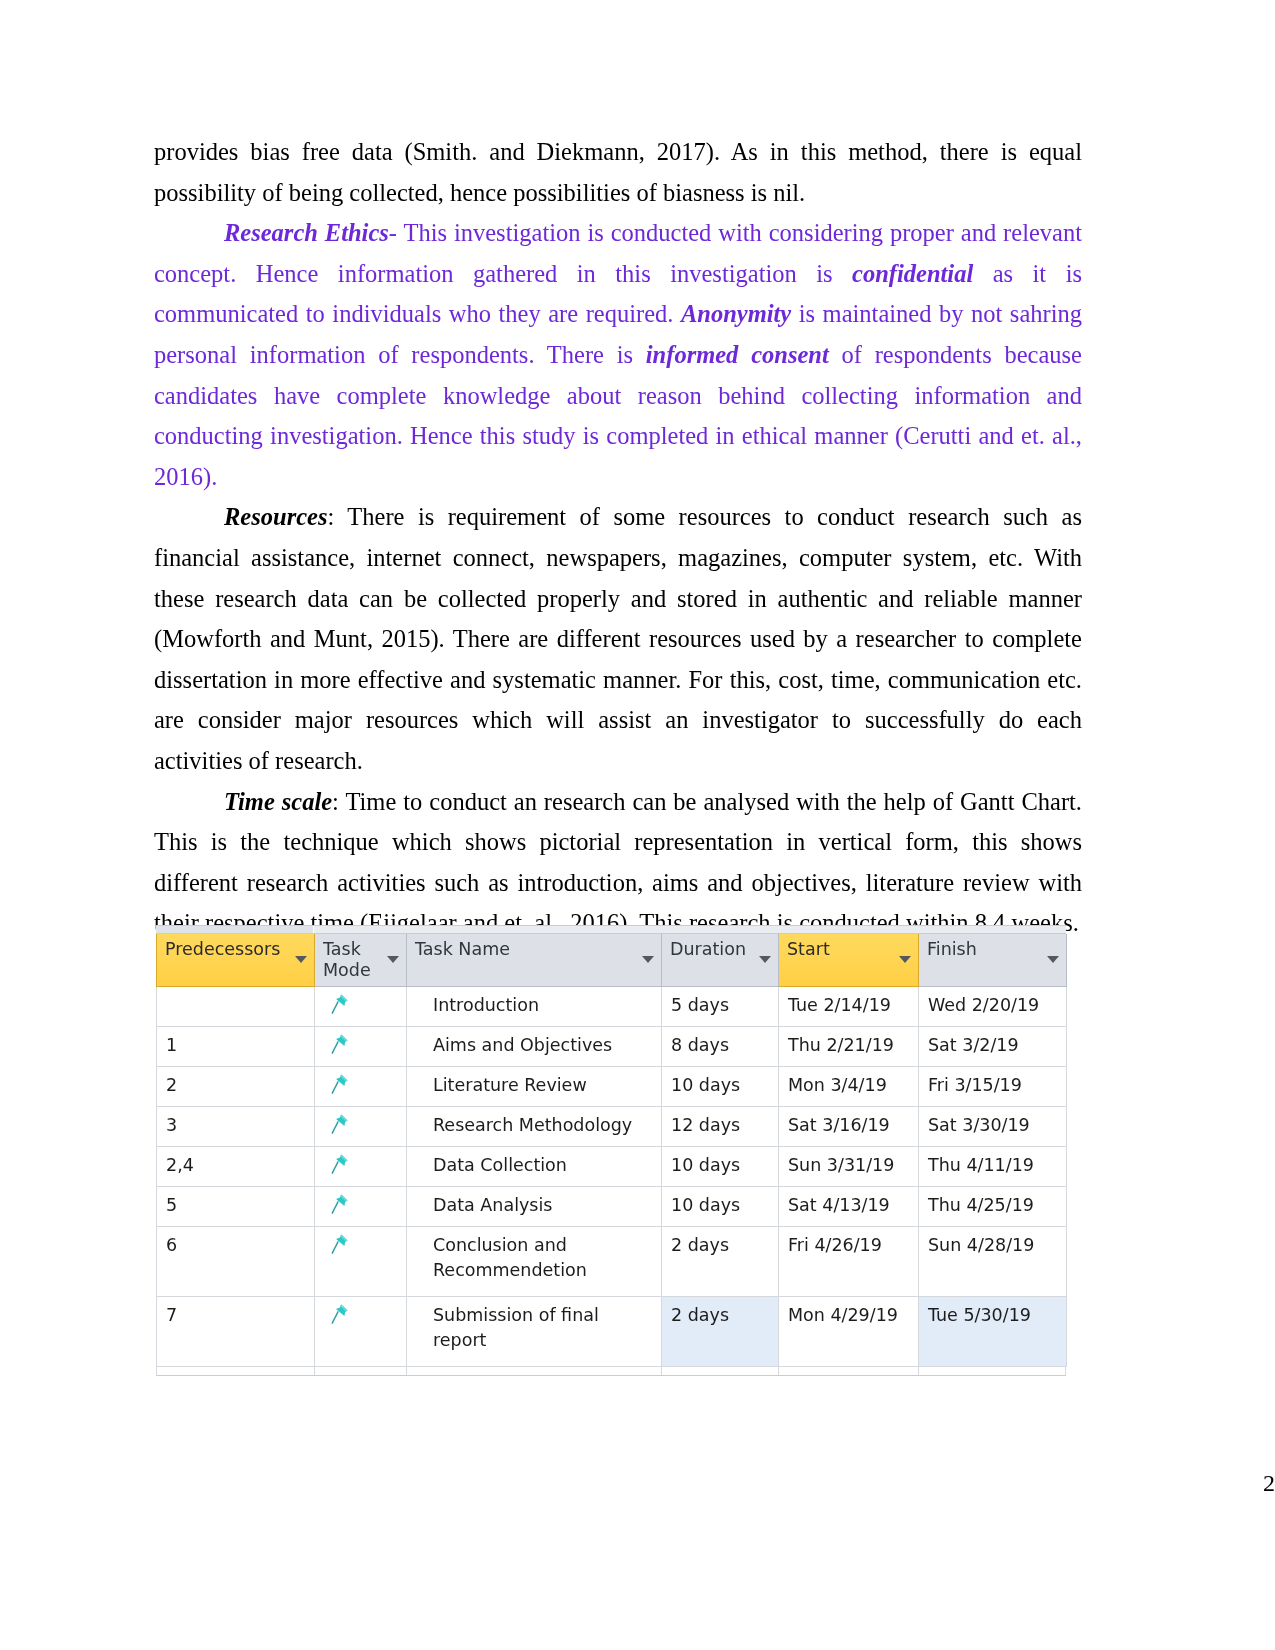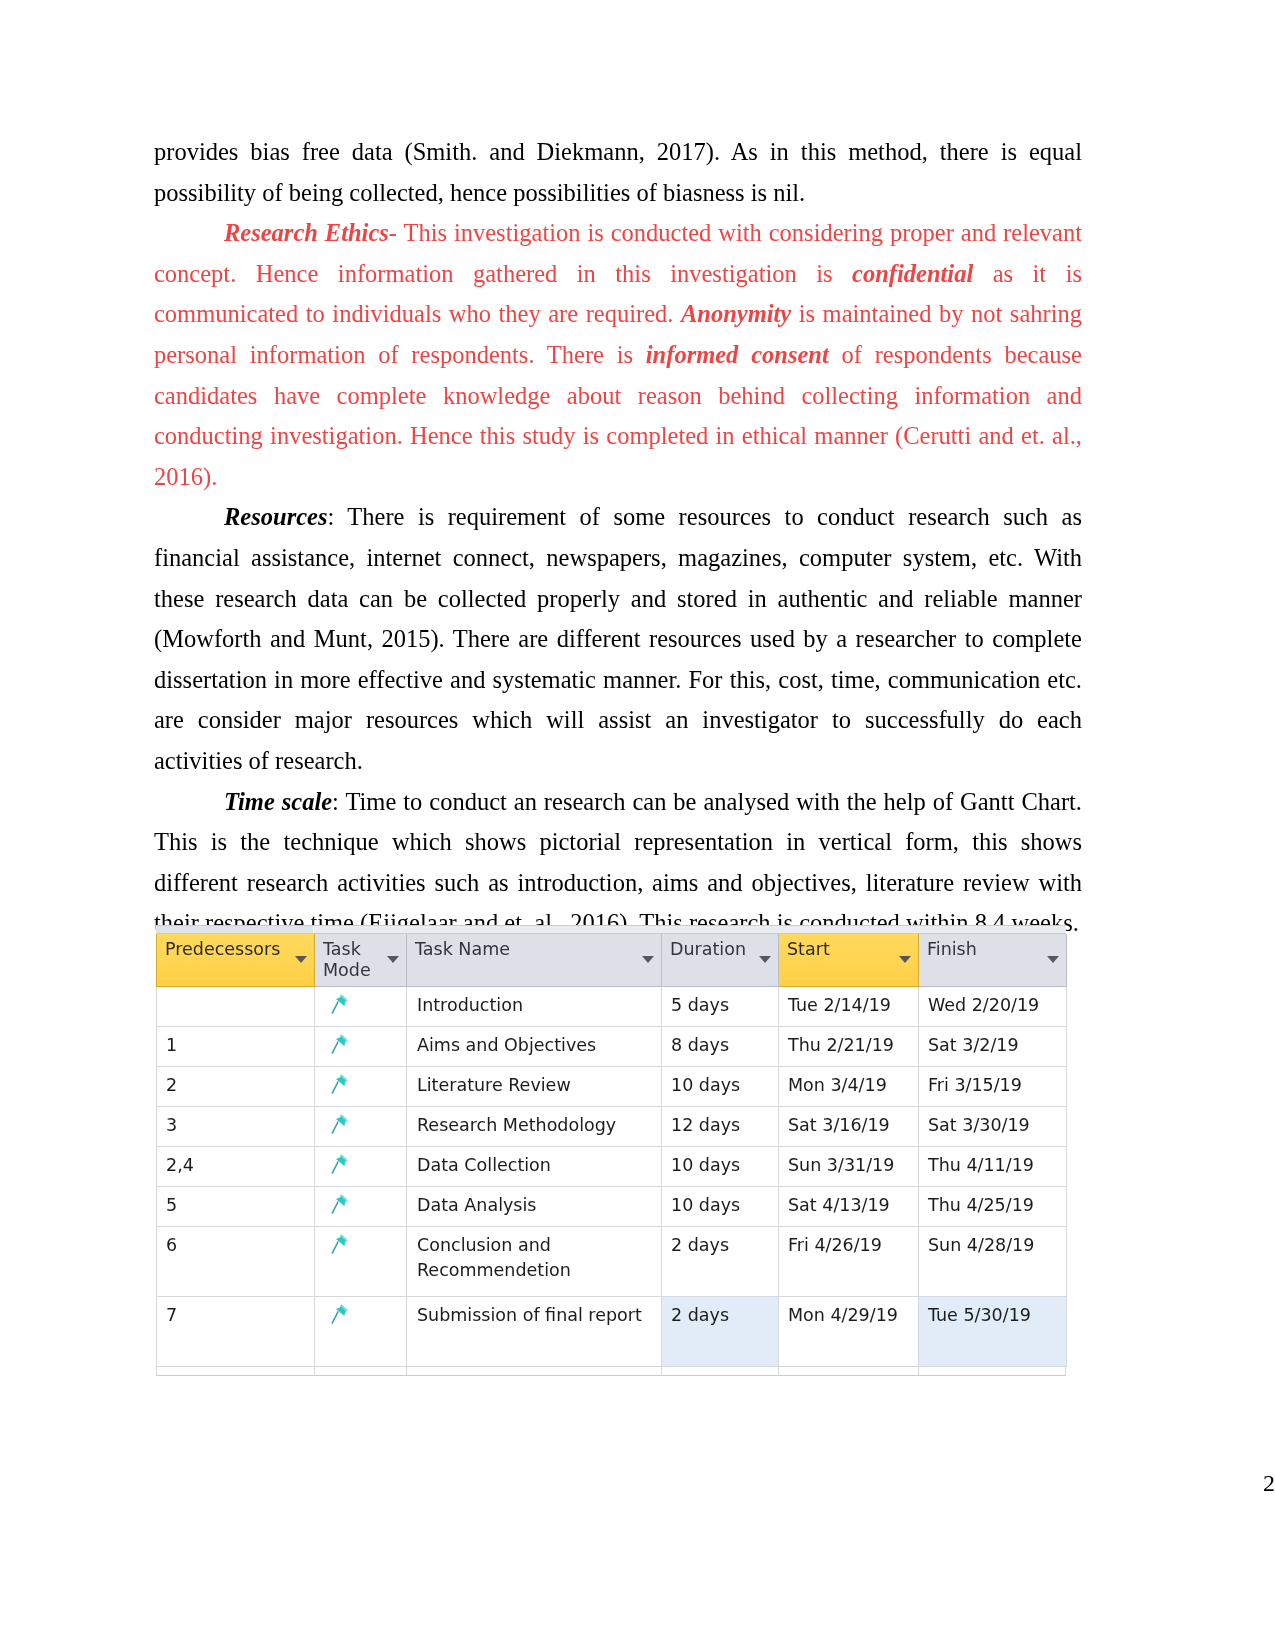--- a/index.html
+++ b/index.html
@@ -31,21 +31,21 @@
   }
   p.para {
     margin: 0;
     font-size: 24.5px;
     line-height: 40.6px;
     text-align: justify;
     text-justify: inter-word;
     color: #000000;
   }
   p.para.red {
-    color: #ef4444;
+    color: #6d28d9;
   }
   p.para .indent {
     display: inline-block;
     width: 70px;
   }
   .bi {
     font-weight: bold;
     font-style: italic;
   }
 
@@ -128,21 +128,21 @@
     line-height: 25px;
     background: #ffffff;
     box-sizing: border-box;
     color: #1c1c1c;
   }
   table.gantt tbody td.mode {
     text-align: left;
     padding-left: 14px;
   }
   table.gantt tbody td.name {
-    padding-left: 10px;
+    padding-left: 26px;
   }
   table.gantt tbody tr.selected td.sel {
     background: #e2ecf8;
   }
   table.gantt tbody tr.tall td { height: 70px; }
 
   
   .pin {
     display: inline-block;
     width: 20px;

